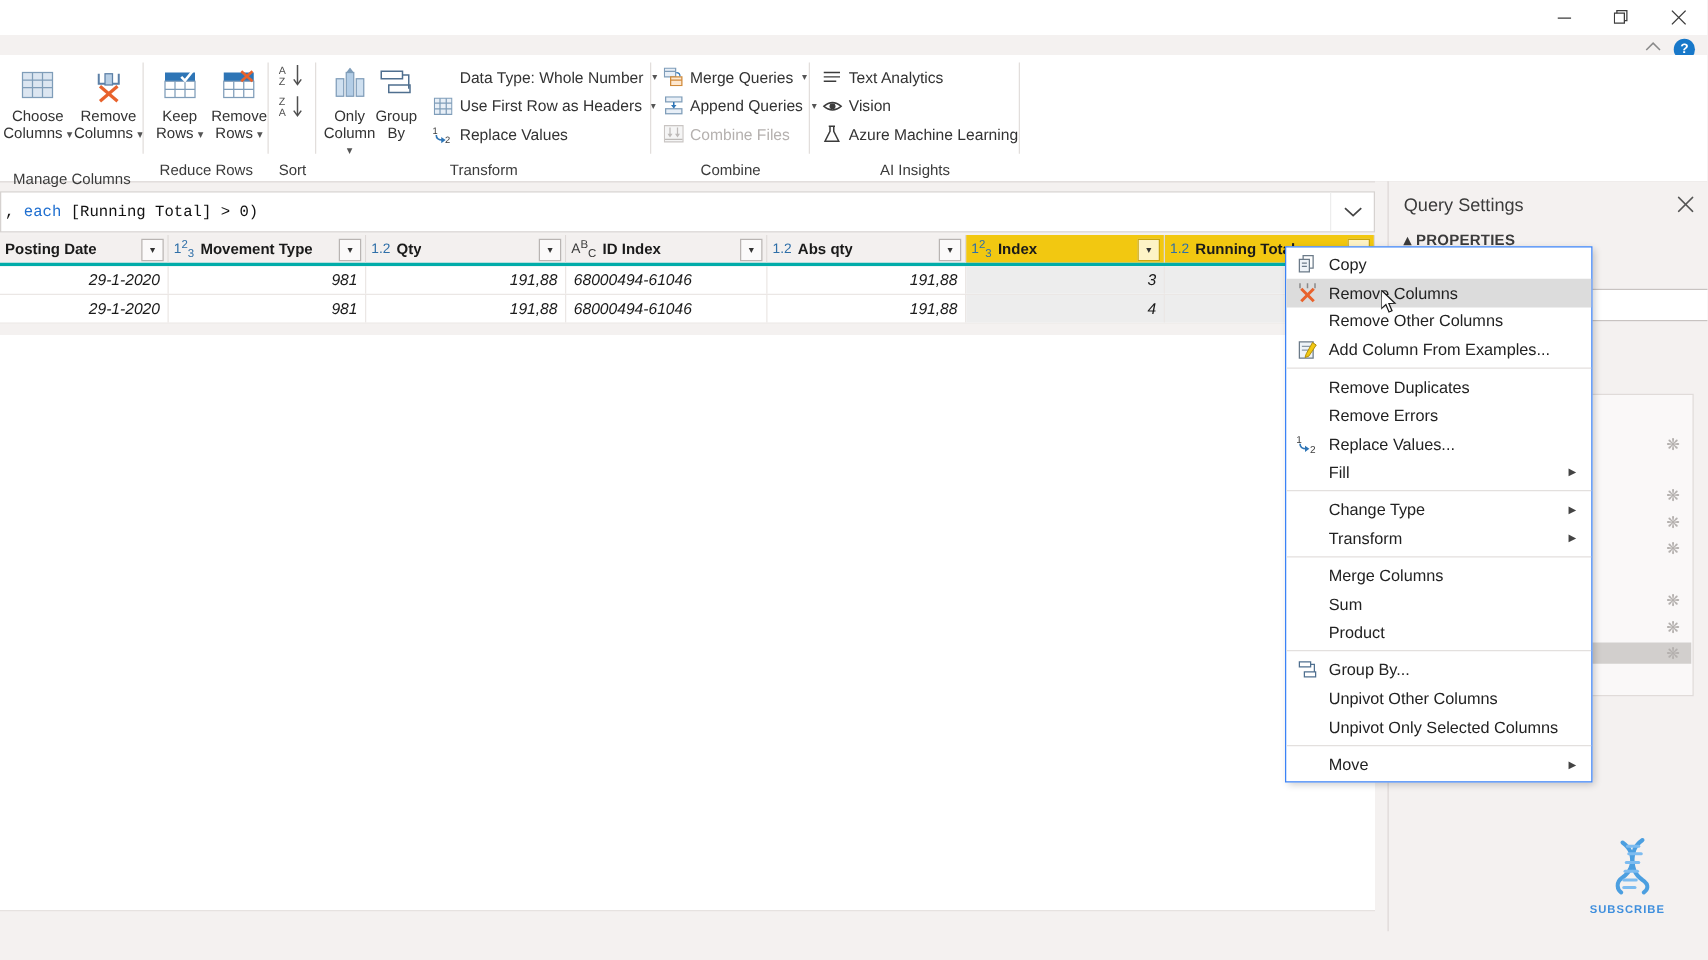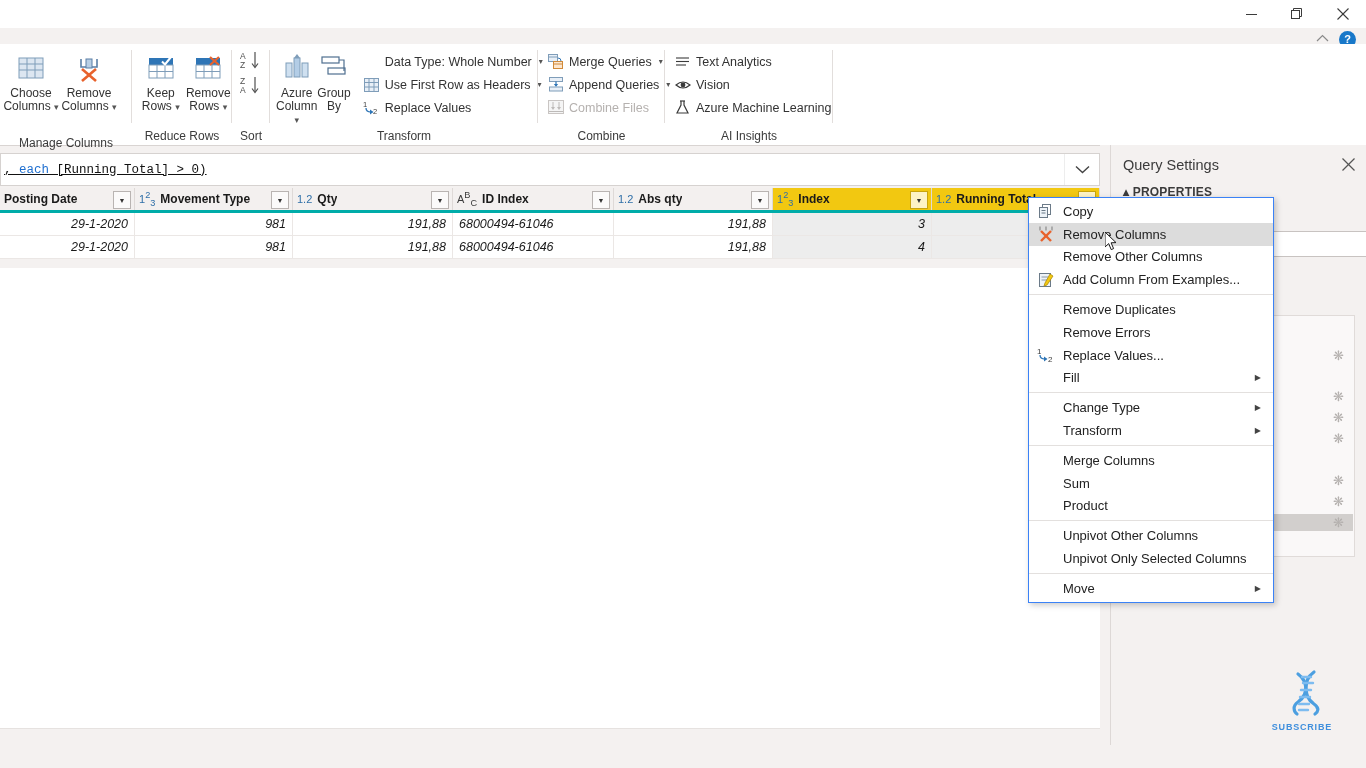--- a/index.html
+++ b/index.html
@@ -56,21 +56,21 @@
   .dd-arrow{font-size:8px;color:#555;margin-left:2px;}
 
   
   .fxbar{
     position:absolute;left:0;top:153px;width:1100px;height:33px;
     background:#fff;border:1px solid #d6d2d0;box-sizing:border-box;
     display:flex;align-items:center;
   }
   .fxtext{
     font-family:"Liberation Mono", monospace;font-size:12.5px;color:#111;
-    padding-left:3px;white-space:pre;flex:1;text-decoration:underline;
+    padding-left:3px;white-space:pre;flex:1;
   }
   .fxtext .kw{color:#1f6fd0;}
   .fx-chevron{
     width:34px;height:31px;display:flex;align-items:center;justify-content:center;
     color:#444;font-size:14px;border-left:1px solid #ededed;
   }
 
   
   .table{
     position:absolute;left:0;top:188px;width:1100px;height:80px;
@@ -183,21 +183,21 @@
             <polyline points="1,7 6.5,1.5 12,7" fill="none" stroke="#8a8a8a" stroke-width="1.2"></polyline>
           </svg>
       </span>
       <span class="helpbtn">?</span>
     </div>
   </div>
 
   <div class="ribbon">
     <div class="rb-groups">
 
-      <div class="rb-group" style="width:132px;gap:20px;">
+      <div class="rb-group" style="width:115px;gap:20px;">
         <div class="rb-body" style="padding-left:2px;">
           <div class="big-btn">
             <span class="ico">
               <svg width="30" height="28" viewBox="0 0 30 28">
                 <rect x="3" y="2" width="24" height="20" fill="#dce6f1" stroke="#7f9db9" stroke-width="1"></rect>
                 <line x1="3" y1="8" x2="27" y2="8" stroke="#7f9db9"></line>
                   <line x1="3" y1="14" x2="27" y2="14" stroke="#7f9db9"></line>
                 <line x1="11" y1="2" x2="11" y2="22" stroke="#7f9db9"></line>
                   <line x1="19" y1="2" x2="19" y2="22" stroke="#7f9db9"></line>
               </svg>
@@ -294,21 +294,21 @@
           <div class="big-btn" style="width:58px;">
             <span class="ico">
               <svg width="32" height="30" viewBox="0 0 32 30">
                 <rect x="5" y="9" width="6" height="14" fill="#cfe0f0" stroke="#7f9db9"></rect>
                 <rect x="13" y="4" width="6" height="19" fill="#b3cde6" stroke="#7f9db9"></rect>
                 <rect x="21" y="9" width="6" height="14" fill="#cfe0f0" stroke="#7f9db9"></rect>
                 <polygon points="16,0 13,4 19,4" fill="#7f9db9"></polygon>
               </svg>
             </span>
             <span class="lbl">
-              <span>Azure</span><br>
+              <span>Only</span><br>
               <span>Column</span> <span class="dd">▾</span>
             </span>
           </div>
           <div class="big-btn" style="width:48px;">
             <span class="ico">
               <svg width="32" height="30" viewBox="0 0 32 30">
                 <rect x="4" y="3" width="17" height="6" fill="#fff" stroke="#4f6f8f" stroke-width="1.2"></rect>
                 <rect x="10" y="14" width="17" height="6" fill="#fff" stroke="#4f6f8f" stroke-width="1.2"></rect>
                 <path d="M21 6 h5 v11" fill="none" stroke="#4f6f8f" stroke-width="1.2"></path>
               </svg>
@@ -651,20 +651,30 @@
       <div class="ctxitem">
         <span class="cico"></span>
         <span class="clabel">Sum</span>
       </div>
       <div class="ctxitem">
         <span class="cico"></span>
         <span class="clabel">Product</span>
       </div>
       <div class="ctxsep"></div>
       <div class="ctxitem">
+        <span class="cico">
+          <svg width="17" height="16" viewBox="0 0 17 16">
+            <rect x="1.5" y="1.5" width="9" height="4" fill="#fff" stroke="#4f6f8f"></rect>
+            <rect x="5.5" y="9.5" width="9" height="4" fill="#fff" stroke="#4f6f8f"></rect>
+            <path d="M10.5 3.5 h3 v6" fill="none" stroke="#4f6f8f"></path>
+          </svg>
+        </span>
+        <span class="clabel">Group By...</span>
+      </div>
+      <div class="ctxitem">
         <span class="cico"></span>
         <span class="clabel">Unpivot Other Columns</span>
       </div>
       <div class="ctxitem">
         <span class="cico"></span>
         <span class="clabel">Unpivot Only Selected Columns</span>
       </div>
       <div class="ctxsep"></div>
       <div class="ctxitem">
         <span class="cico"></span>

